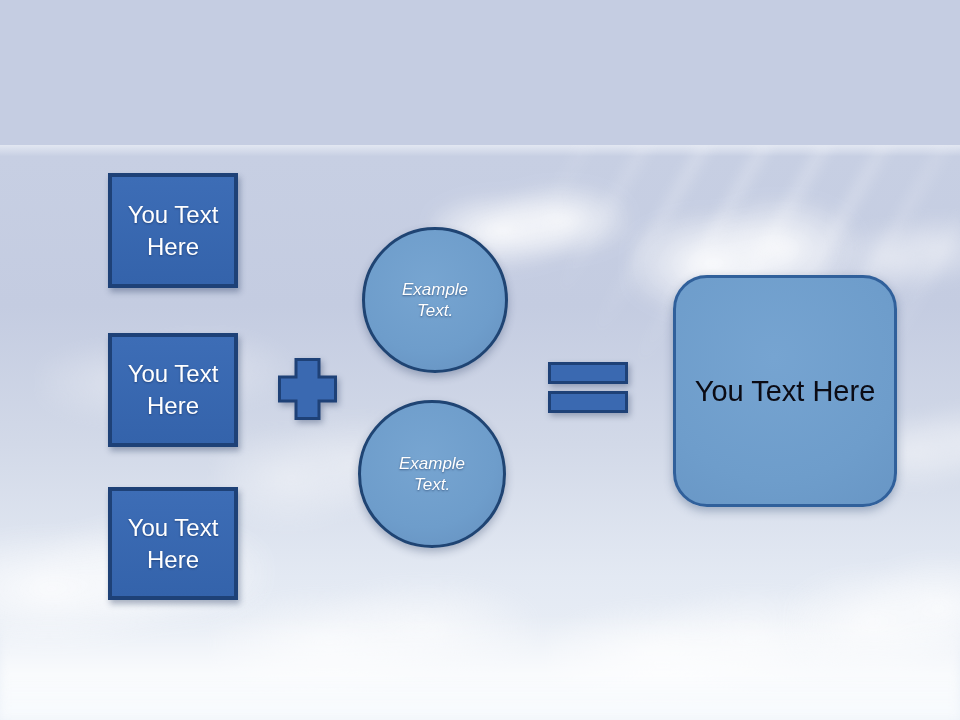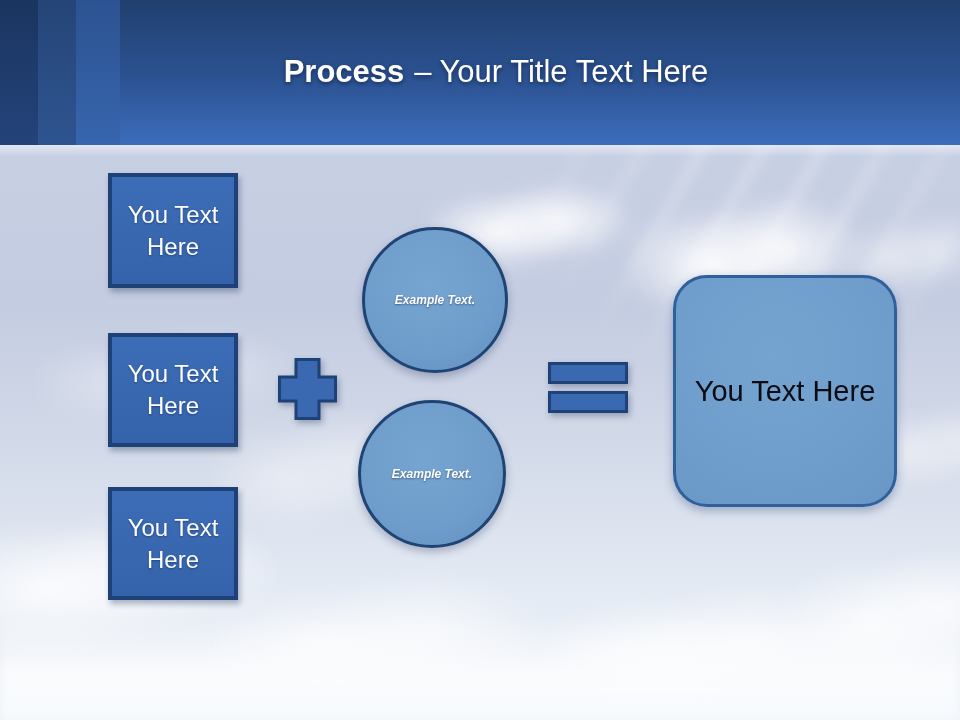--- a/index.html
+++ b/index.html
@@ -92,21 +92,21 @@
     position:absolute;border-radius:50%;box-sizing:border-box;
     background:radial-gradient(circle at 45% 38%,#77A5D1,#6E9DCB 60%,#648FBE 100%);
     border:3px solid #1F4473;
     box-shadow:0 4px 8px rgba(25,45,85,.3);
     display:flex;align-items:center;justify-content:center;text-align:center;
   }
   .ci1{left:362px;top:227px;width:146px;height:146px;}
   .ci2{left:358px;top:400px;width:148px;height:148px;}
   .circle-label{
     display:inline-block;width:84px;
-    color:#fff;font-size:12px;line-height:21px;font-weight:700;font-style:italic;
+    color:#fff;font-size:17px;line-height:21px;font-weight:400;font-style:italic;
     text-shadow:0 1px 2px rgba(10,30,70,.5);
   }
 
   .equals{
     position:absolute;left:548px;top:362px;width:80px;height:51px;
     display:flex;flex-direction:column;justify-content:space-between;
     filter:drop-shadow(2px 3px 3px rgba(25,45,85,.35));
   }
   .eq-bar{
     box-sizing:border-box;width:80px;height:22px;
@@ -120,28 +120,20 @@
     box-shadow:0 4px 10px rgba(40,70,110,.35);
     display:flex;align-items:center;justify-content:center;text-align:center;
   }
   .result-label{color:#0B0B14;font-size:29px;line-height:34px;}
 </style>
 </head>
 <body>
 
 <div class="slide">
 
-  <div class="header">
-    <div class="stripe s1"></div>
-    <div class="stripe s2"></div>
-    <div class="stripe s3"></div>
-    <h1 class="title">
-      <span class="title-inner"><span class="t-bold">Process</span><span class="t-rest">– Your Title Text Here</span></span>
-    </h1>
-  </div>
 
   <div class="sky">
     <div class="rays"></div>
     <div class="cloud c1"></div>
     <div class="cloud c2"></div>
     <div class="cloud c3"></div>
     <div class="cloud c4"></div>
     <div class="cloud c5"></div>
     <div class="cloud c6"></div>
     <div class="cloud c7"></div>

